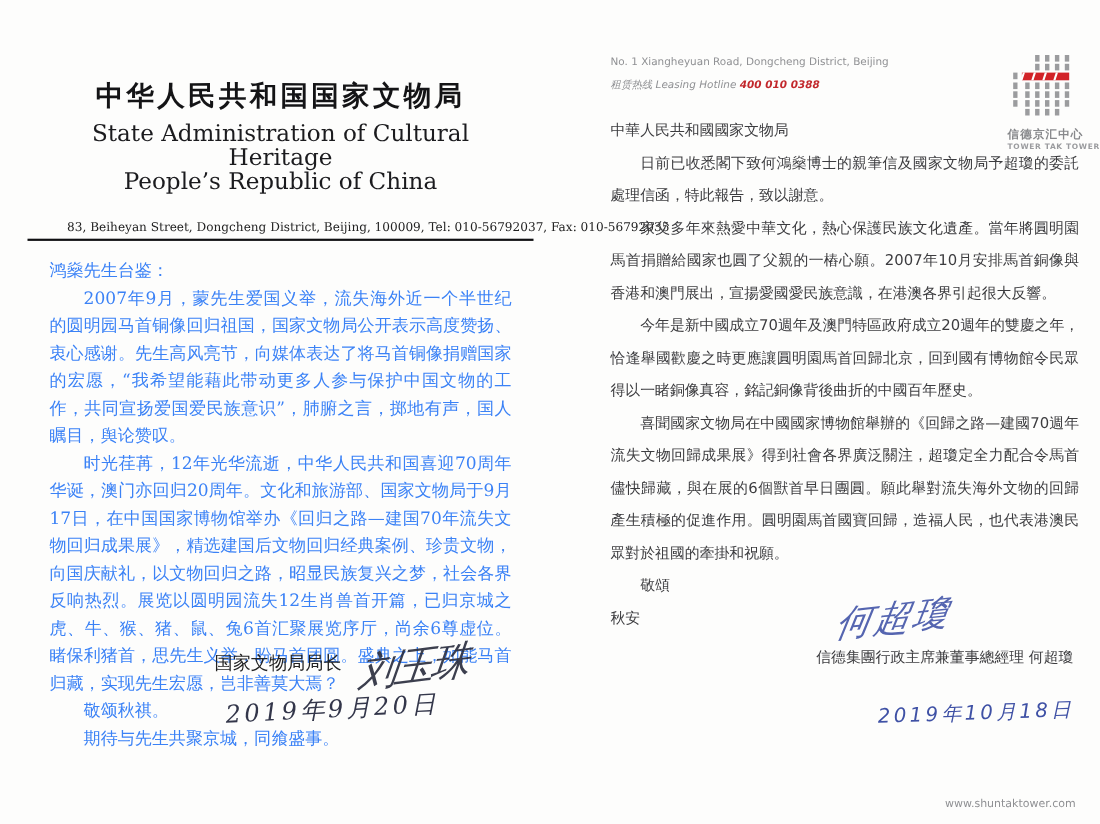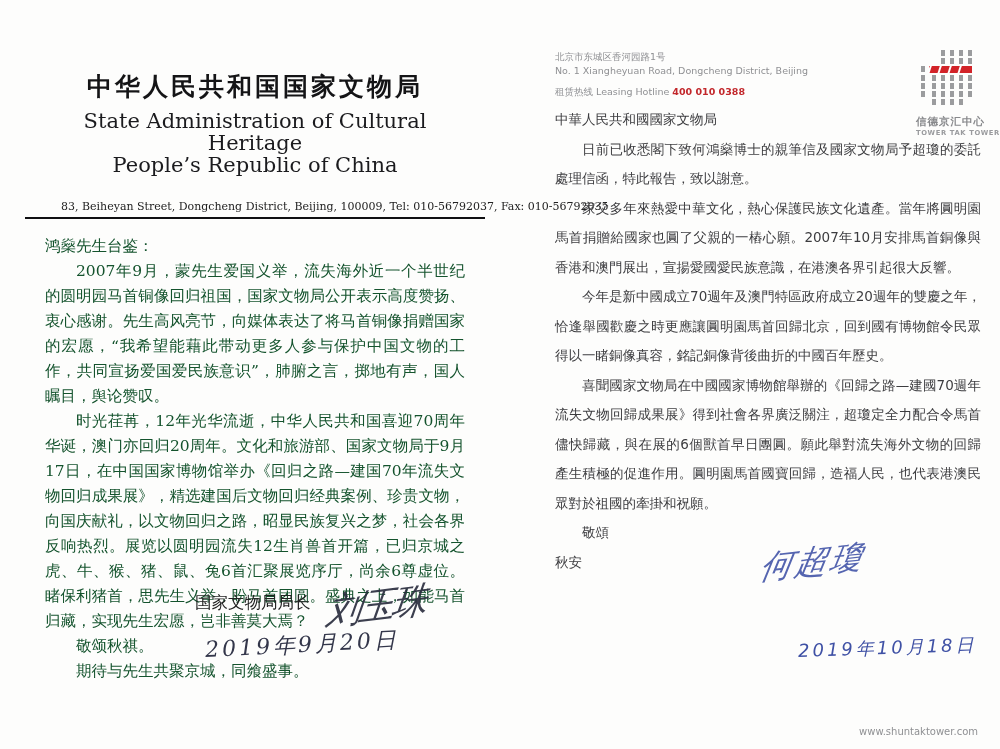--- a/index.html
+++ b/index.html
@@ -13,39 +13,39 @@
   
   #left-letter{left:45px;width:420px;color:#1d1d20;}
   .l-title{
     margin-top:70px;text-align:center;font-size:25px;font-weight:bold;
     letter-spacing:3px;color:#141416;
   }
   .l-en{ text-align:center;font-size:21px;line-height:22px;color:#1b1b1e; }
   .l-en-first{margin-top:7px;}
   .l-address{ margin-top:24px;padding-left:16px;font-size:11px;color:#222; white-space:nowrap;}
   .l-rule{ border-bottom:2.5px solid #101012;margin:4px -20px 0 -20px; }
-  .l-body{ margin-top:15px;font-size:15.5px;line-height:25px;text-align:justify;color:#14532d;}
+  .l-body{ margin-top:15px;font-size:15.5px;line-height:25px;text-align:justify;color:#3b82f6;}
   .l-body p{margin:0;}
   .indent{text-indent:2em;}
   .l-sign{ position:absolute;top:582px;left:150px;white-space:nowrap;}
   .l-sign-label{font-size:16.5px;color:#222;}
   .hand-dark{
     display:inline-block;font-size:36px;font-style:italic;color:#2c2f40;
     transform:rotate(-7deg) skewX(-14deg);letter-spacing:-3px;
     margin-left:10px;vertical-align:-10px;opacity:.92;
   }
   .l-date{
     position:absolute;top:630px;left:160px;font-size:22px;font-style:italic;
     color:#33364a;transform:rotate(-3deg);letter-spacing:3px;
   }
 
   
   #right-letter{left:510px;width:490px;font-family:"DejaVu Sans","Liberation Sans",sans-serif;}
   .r-addr{ position:absolute;left:45px;top:50px;font-size:9.5px;line-height:14px;color:#8f9093;}
-  .r-hotline{margin-top:7px;}
+  .r-hotline{margin-top:7px;font-style:italic;}
   .r-hotline-number{color:#c2272b;font-weight:bold;}
   .r-logo{ position:absolute;right:20px;top:50px;width:64px;text-align:center;font-weight:bold;}
   .r-logo-cn{font-size:10.5px;color:#87888b;letter-spacing:1px;margin-top:3px;white-space:nowrap;}
   .r-logo-en{font-size:6.8px;color:#9a9b9e;letter-spacing:.6px;white-space:nowrap;}
   .r-body{
     position:absolute;left:45px;top:105px;width:426px;
     font-size:13.5px;line-height:29.5px;text-align:justify;color:#3c3c3f;
   }
   .r-body p{margin:0;}
   .r-closing1{text-indent:2em;}
@@ -82,21 +82,20 @@
   <div class="l-sign">
     <span class="l-sign-label">国家文物局局长</span>
     <span class="hand-dark">刘玉珠</span>
   </div>
   <div class="l-date">2019年9月20日</div>
 </div>
 
 <div class="page" id="right-letter">
 
   <div class="r-addr">
-    <div>北京市东城区香河园路1号</div>
     <div>No. 1 Xiangheyuan Road, Dongcheng District,  Beijing</div>
     <div class="r-hotline">
       <span>租赁热线 Leasing Hotline</span>
       <span class="r-hotline-number">400 010 0388</span>
     </div>
   </div>
 
   <div class="r-logo">
     <svg width="54" height="58" viewBox="0 0 54 58">
       <g fill="#9b9c9e">
@@ -153,16 +152,17 @@
     <p class="indent">家父多年來熱愛中華文化，熱心保護民族文化遺產。當年將圓明園馬首捐贈給國家也圓了父親的一樁心願。2007年10月安排馬首銅像與香港和澳門展出，宣揚愛國愛民族意識，在港澳各界引起很大反響。</p>
     <p class="indent">今年是新中國成立70週年及澳門特區政府成立20週年的雙慶之年，恰逢舉國歡慶之時更應讓圓明園馬首回歸北京，回到國有博物館令民眾得以一睹銅像真容，銘記銅像背後曲折的中國百年歷史。</p>
     <p class="indent">喜聞國家文物局在中國國家博物館舉辦的《回歸之路—建國70週年流失文物回歸成果展》得到社會各界廣泛關注，超瓊定全力配合令馬首儘快歸藏，與在展的6個獸首早日團圓。願此舉對流失海外文物的回歸產生積極的促進作用。圓明園馬首國寶回歸，造福人民，也代表港澳民眾對於祖國的牽掛和祝願。</p>
     <p class="r-closing1">敬頌</p>
     <p>秋安</p>
   </div>
 
   <div class="r-sign">
     <span class="hand-blue">何超瓊</span>
   </div>
+  <div class="r-signtitle">信德集團行政主席兼董事總經理  何超瓊</div>
   <div class="r-date">2019年10月18日</div>
 
   <div class="r-site">www.shuntaktower.com</div>
 </div>
 
 </body></html>

